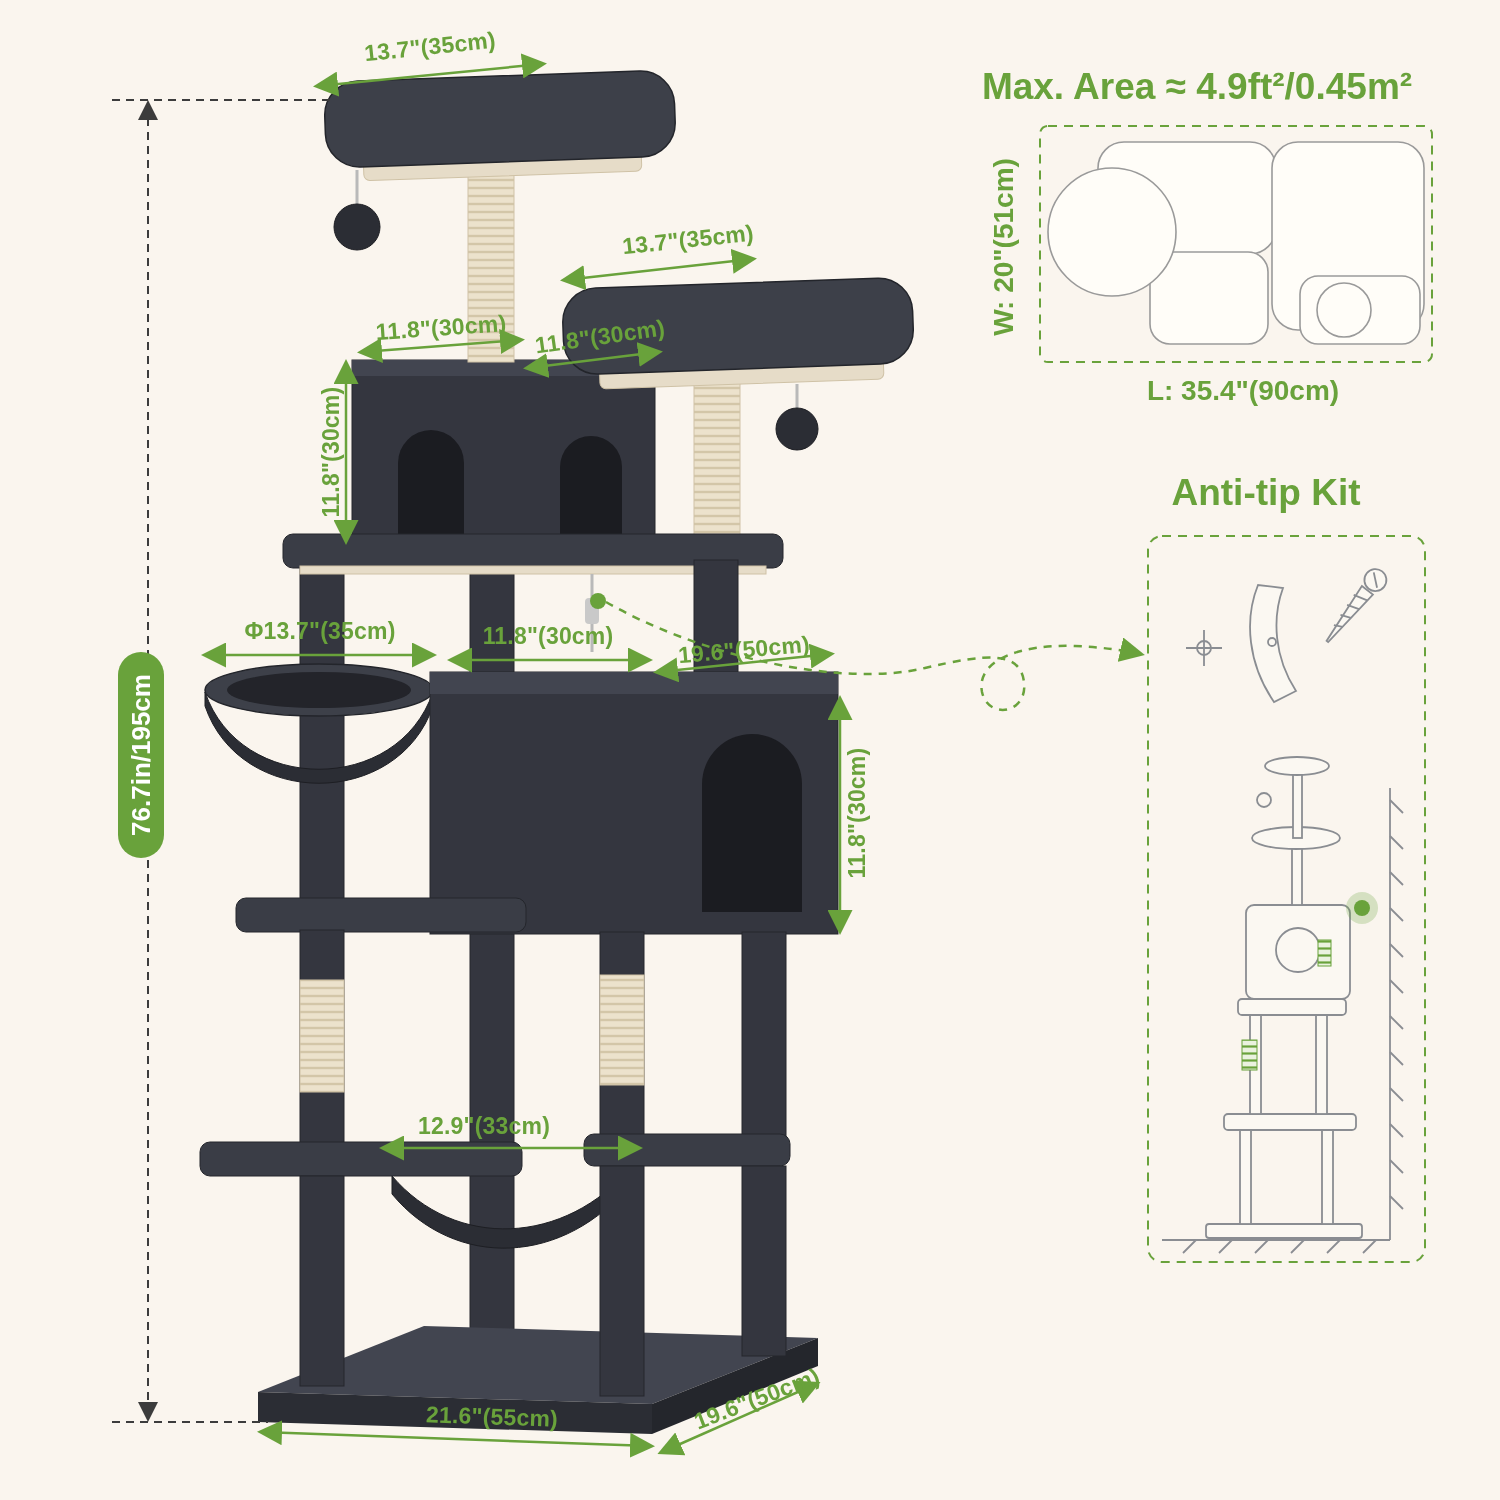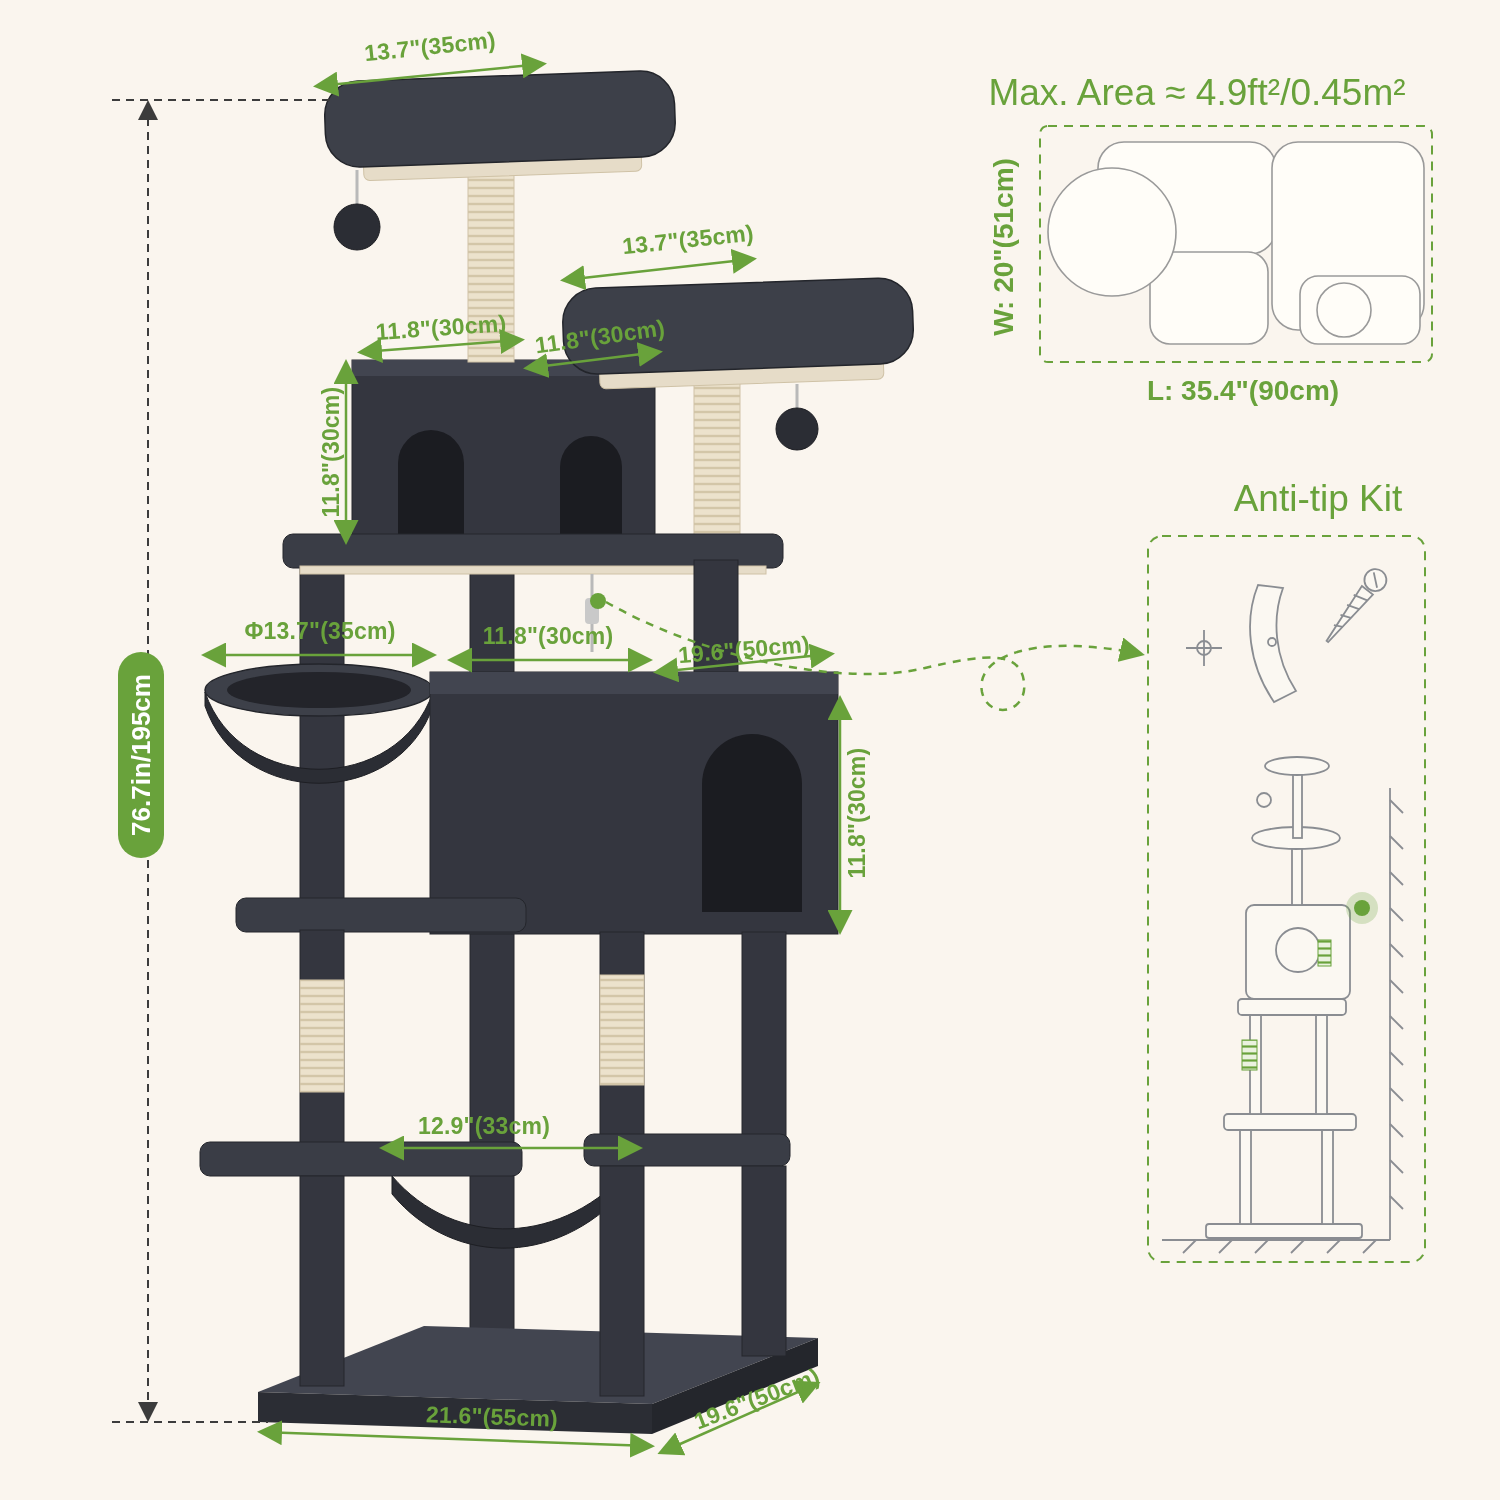--- a/index.html
+++ b/index.html
@@ -43,21 +43,21 @@
   }
   .badge{
     position:absolute;left:141px;top:755px;
     transform:translate(-50%,-50%) rotate(-90deg);
     background:var(--accent-green);color:#fff;
     font-weight:700;font-size:26px;line-height:1;
     padding:10px 22px;border-radius:24px;white-space:nowrap;
   }
   .h1{
     position:absolute;transform:translate(-50%,-50%);
-    color:var(--accent-green);font-weight:400;font-size:37px;white-space:nowrap;margin-top:6px;
+    color:var(--accent-green);font-weight:700;font-size:37px;white-space:nowrap;
   }
   .lab28{
     position:absolute;transform:translate(-50%,-50%) rotate(var(--r,0deg));
     color:var(--accent-green);font-weight:600;font-size:28px;white-space:nowrap;
   }
 </style>
 </head>
 <body>
 
 <div class="stage">
@@ -277,15 +277,15 @@
 <div class="dim" style="left:484px;top:1126px">12.9"(33cm)</div>
 <div class="dim" style="left:492px;top:1417px;--r:2deg">21.6"(55cm)</div>
 <div class="dim" style="left:757px;top:1399px;--r:-21deg">19.6"(50cm)</div>
 
 <div class="badge">76.7in/195cm</div>
 
 <div class="h1" style="left:1197px;top:87px">Max. Area ≈ 4.9ft²/0.45m²</div>
 <div class="lab28" style="left:1004px;top:247px;--r:-90deg">W: 20"(51cm)</div>
 <div class="lab28" style="left:1243px;top:391px">L: 35.4"(90cm)</div>
 
-<div class="h1" style="left:1318px;top:493px">Anti-tip Kit</div>
+<div class="h1" style="left:1266px;top:493px">Anti-tip Kit</div>
 
 </div>
 
 </body></html>

